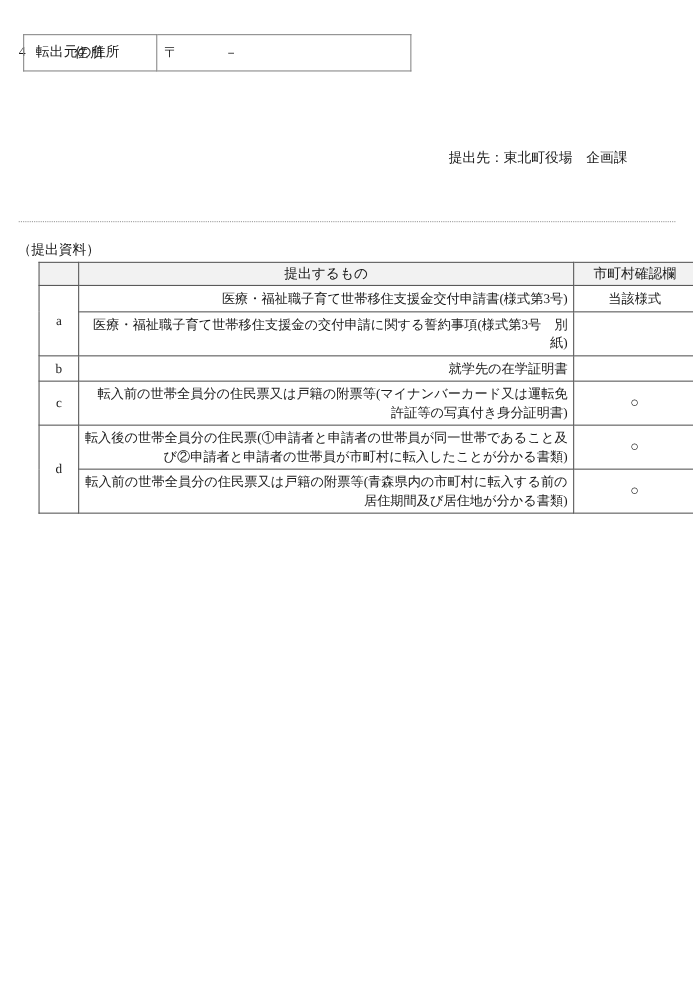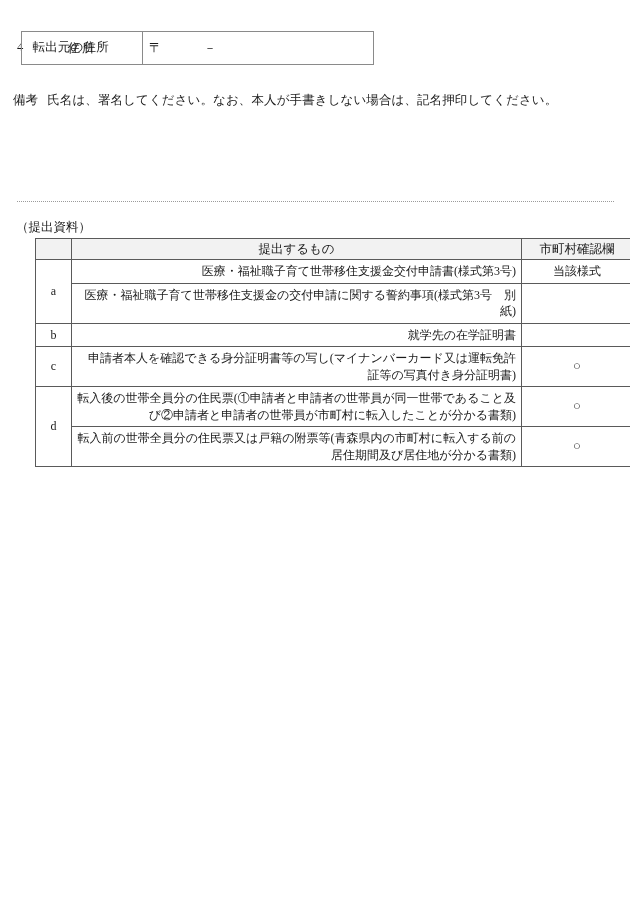--- a/index.html
+++ b/index.html
@@ -181,25 +181,23 @@
     <tbody>
       <tr>
         <td class="addr-label">住所</td>
         <td class="addr-value">
           <span class="postal">〒</span><span class="dash">－</span>
         </td>
       </tr>
     </tbody>
   </table>
 
-  <div class="remarks">
-    <span class="rm-label">備考</span><span>氏名は、署名してください。なお、本人が手書きしない場合は、記名押印してください。</span>
-  </div>
 
   <div class="submit-to">
+    <div class="line1">提出先：東北町役場　企画課</div>
   </div>
 
   <div class="dotted-rule"></div>
 
   <div class="materials-caption">（提出資料）</div>
 
   <table class="materials-table">
     <colgroup>
       <col class="col-key">
       <col class="col-item">
@@ -222,21 +220,21 @@
           <td class="cell-item">医療・福祉職子育て世帯移住支援金の交付申請に関する誓約事項(様式第3号　別紙)</td>
           <td class="cell-check"></td>
         </tr>
         <tr>
           <td class="cell-key" rowspan="1">b</td>
           <td class="cell-item">就学先の在学証明書</td>
           <td class="cell-check"></td>
         </tr>
         <tr>
           <td class="cell-key" rowspan="1">c</td>
-          <td class="cell-item">申請者本人を確認できる身分証明書等の写し(マイナンバーカード又は運転免許証等の写真付き身分証明書)</td>
+          <td class="cell-item">転入前の世帯全員分の住民票又は戸籍の附票等(マイナンバーカード又は運転免許証等の写真付き身分証明書)</td>
           <td class="cell-check"><span class="circle-mark">○</span></td>
         </tr>
         <tr>
           <td class="cell-key" rowspan="2">d</td>
           <td class="cell-item">転入後の世帯全員分の住民票(①申請者と申請者の世帯員が同一世帯であること及び②申請者と申請者の世帯員が市町村に転入したことが分かる書類)</td>
           <td class="cell-check"><span class="circle-mark">○</span></td>
         </tr>
         <tr>
           <td class="cell-item">転入前の世帯全員分の住民票又は戸籍の附票等(青森県内の市町村に転入する前の居住期間及び居住地が分かる書類)</td>
           <td class="cell-check"><span class="circle-mark">○</span></td>

